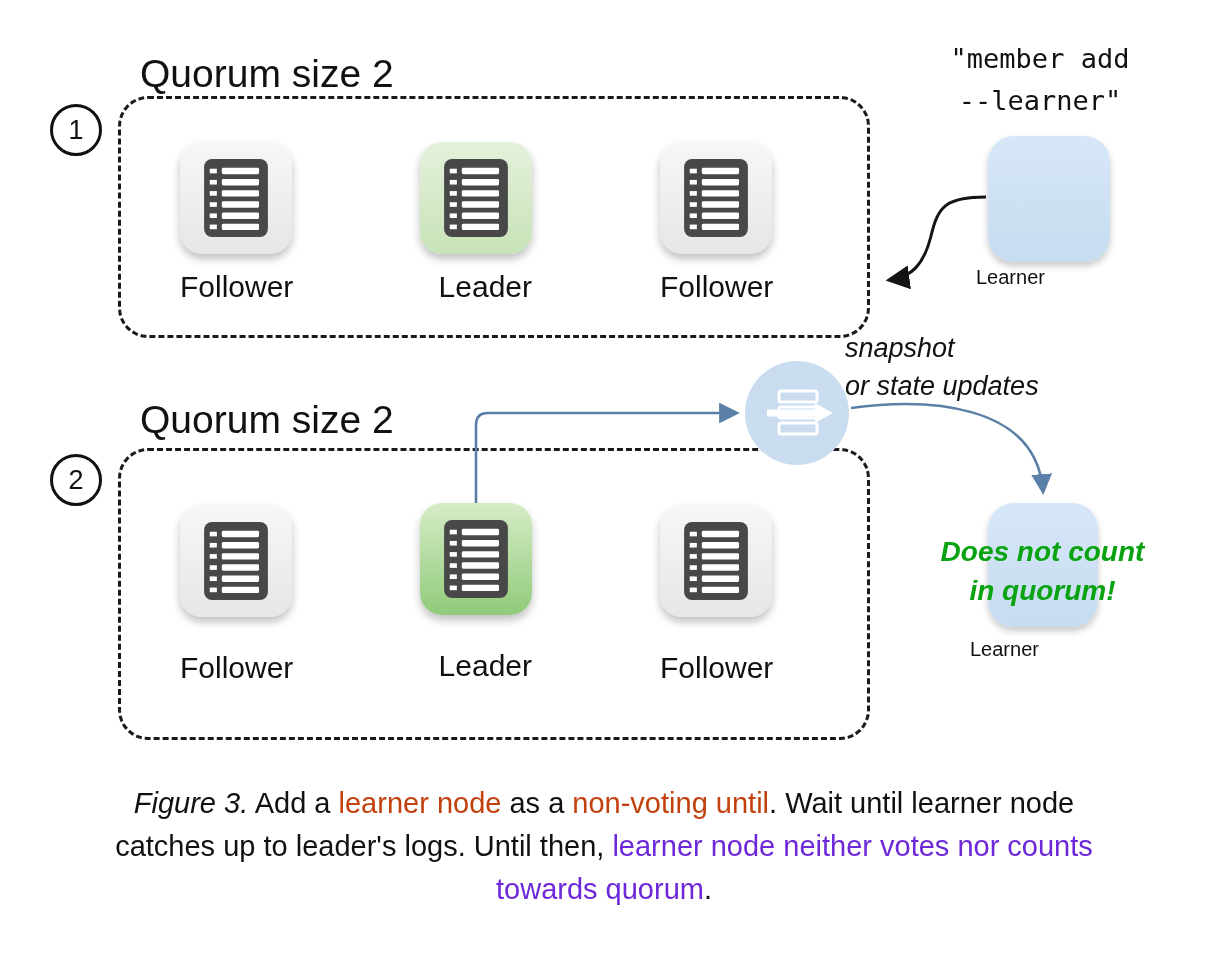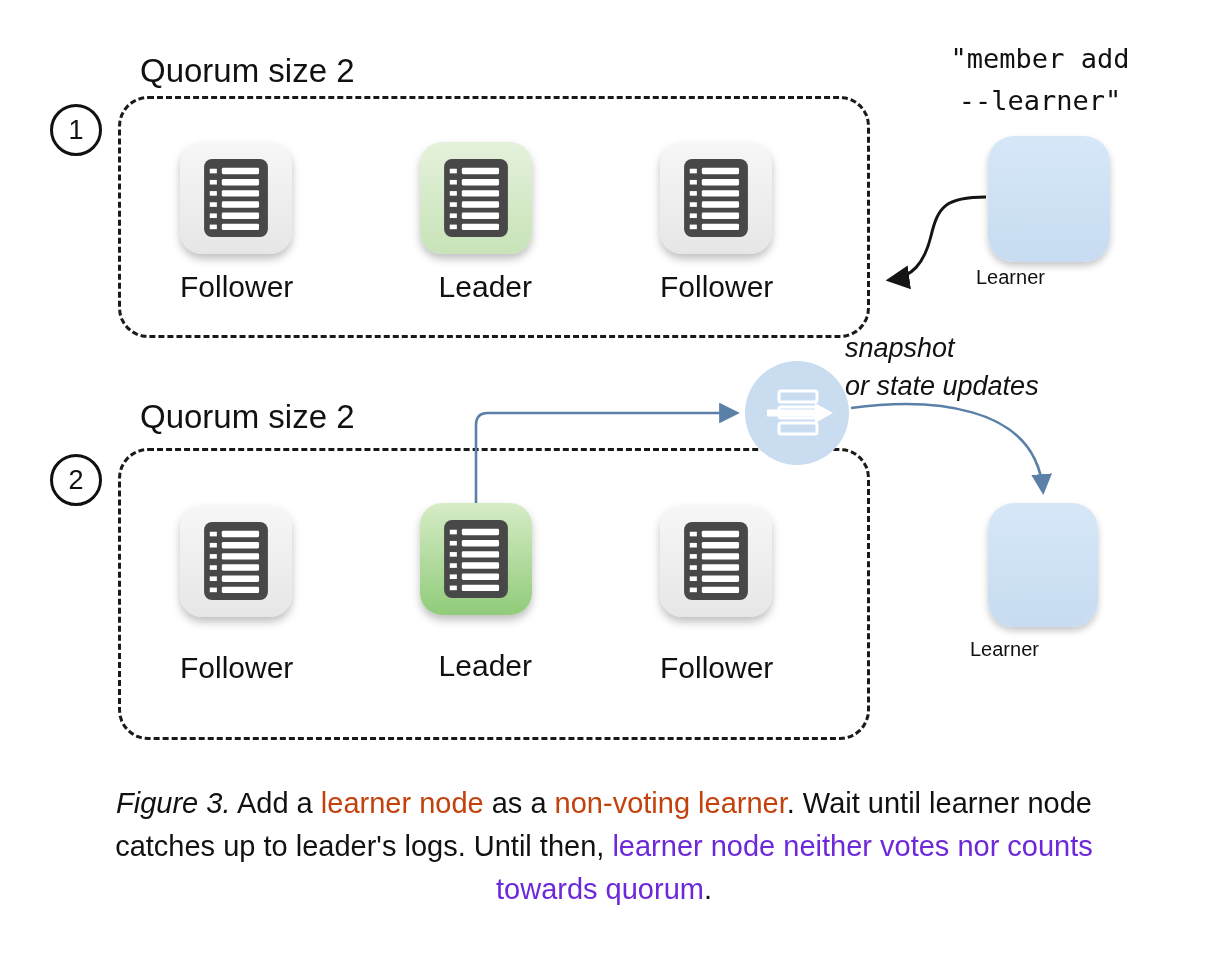--- a/index.html
+++ b/index.html
@@ -11,21 +11,21 @@
   .canvas { position:absolute; inset:0; }
 
   .badge {
     position:absolute; width:52px; height:52px; border:3px solid #111;
     border-radius:50%; background:#fff; display:flex; align-items:center;
     justify-content:center; font-size:27px; z-index:3;
   }
   .badge1 { left:50px; top:104px; }
   .badge2 { left:50px; top:454px; }
 
-  .quorum-label { position:absolute; font-size:33px; z-index:2; }
+  .quorum-label { position:absolute; font-size:39px; z-index:2; }
   .q1 { left:140px; top:52px; }
   .q2 { left:140px; top:398px; }
 
   .cluster-box {
     position:absolute; border:3px dashed #1a1a1a; border-radius:30px; z-index:1;
   }
   .box1 { left:118px; top:96px; width:752px; height:242px; }
   .box2 { left:118px; top:448px; width:752px; height:292px; }
 
   .node { position:absolute; width:112px; text-align:right; z-index:2; }
@@ -193,17 +193,19 @@
         <rect x="34" y="62" width="38" height="11" rx="2"></rect>
       </g>
       <rect x="22" y="48.5" width="50" height="7" fill="#ffffff"></rect>
       <polygon points="70,42 88,52 70,62" fill="#ffffff"></polygon>
     </svg>
   </div>
   <div class="transfer-label">snapshot
 or state updates</div>
 
   <div class="learner-box learner2"></div>
+  <div class="note-green">Does not count
+in quorum!</div>
   <div class="learner-label learner-label-2">Learner</div>
 
-  <div class="caption"><span class="cap-italic">Figure 3.</span><span> Add a </span><span class="cap-blue">learner node</span><span> as a </span><span class="cap-blue">non-voting learner</span><span>. Wait until learner node catches up to leader's logs. Until then, </span><span class="cap-red">learner node neither votes nor counts towards quorum</span><span>.</span></div>
+  <div class="caption"><span class="cap-italic">Figure 3.</span><span> Add a </span><span class="cap-blue">learner node</span><span> as a </span><span class="cap-blue">non-voting until</span><span>. Wait until learner node catches up to leader's logs. Until then, </span><span class="cap-red">learner node neither votes nor counts towards quorum</span><span>.</span></div>
 
 </div>
 
 </body></html>

